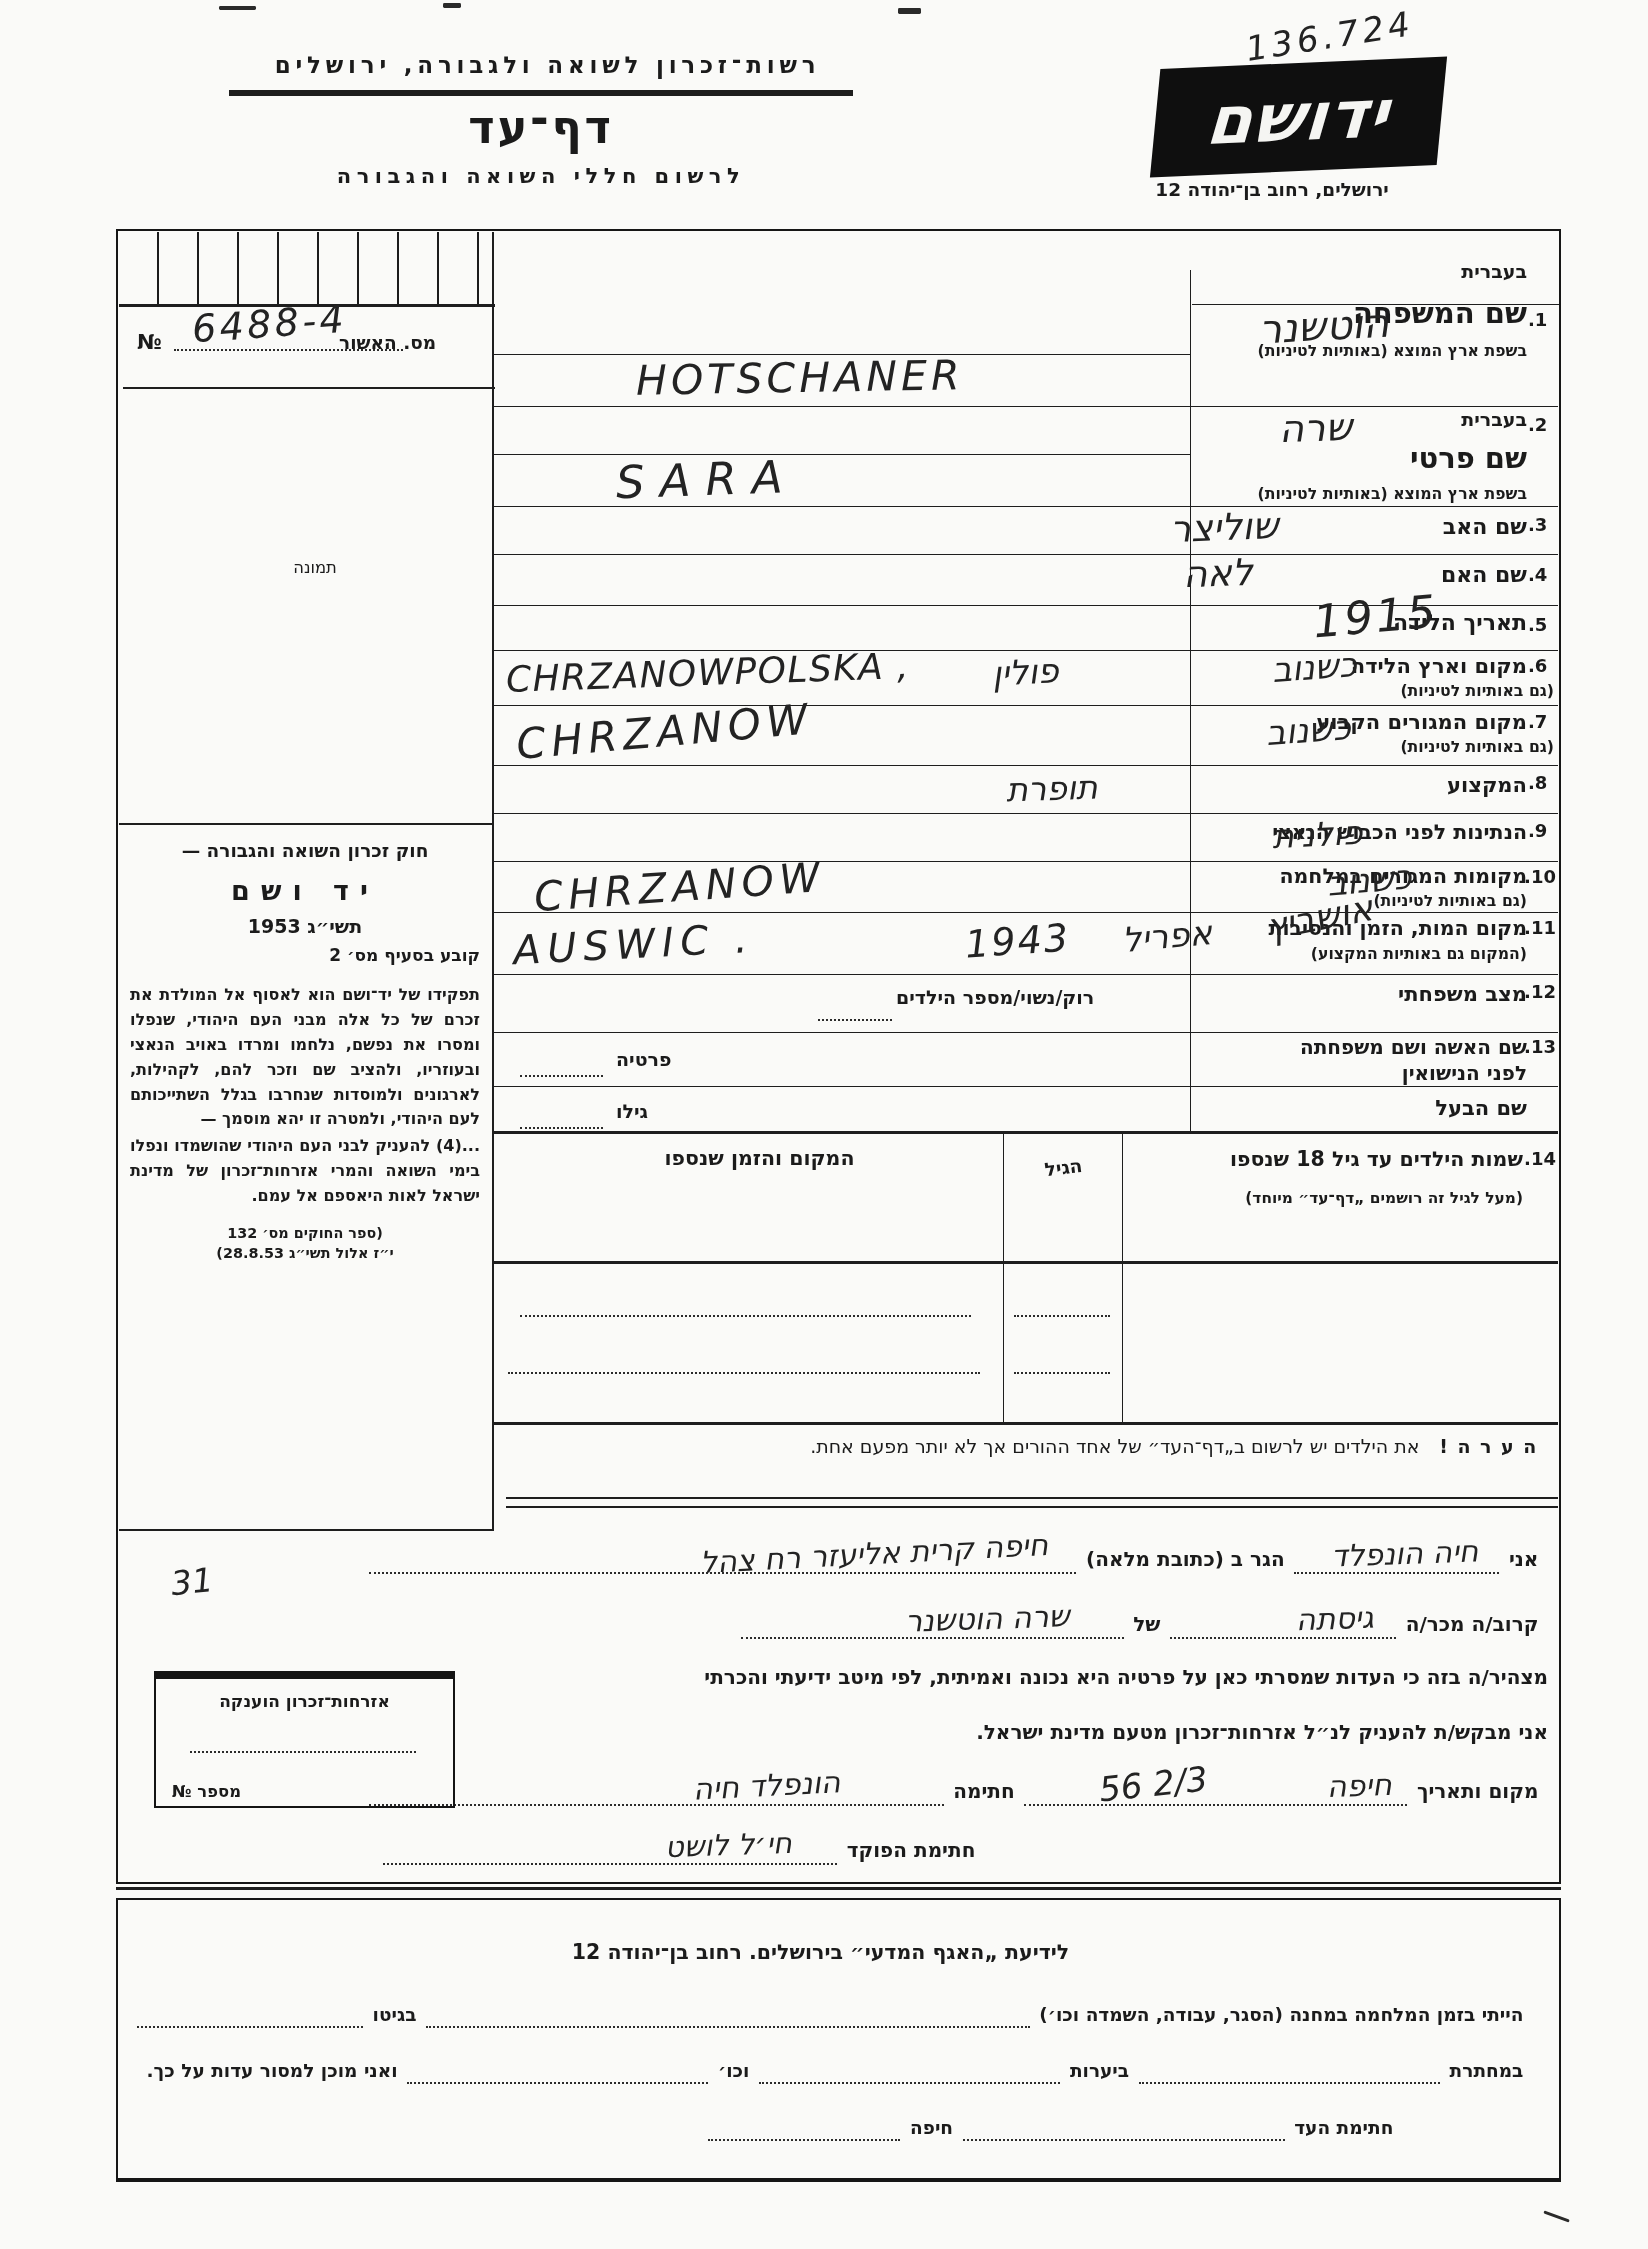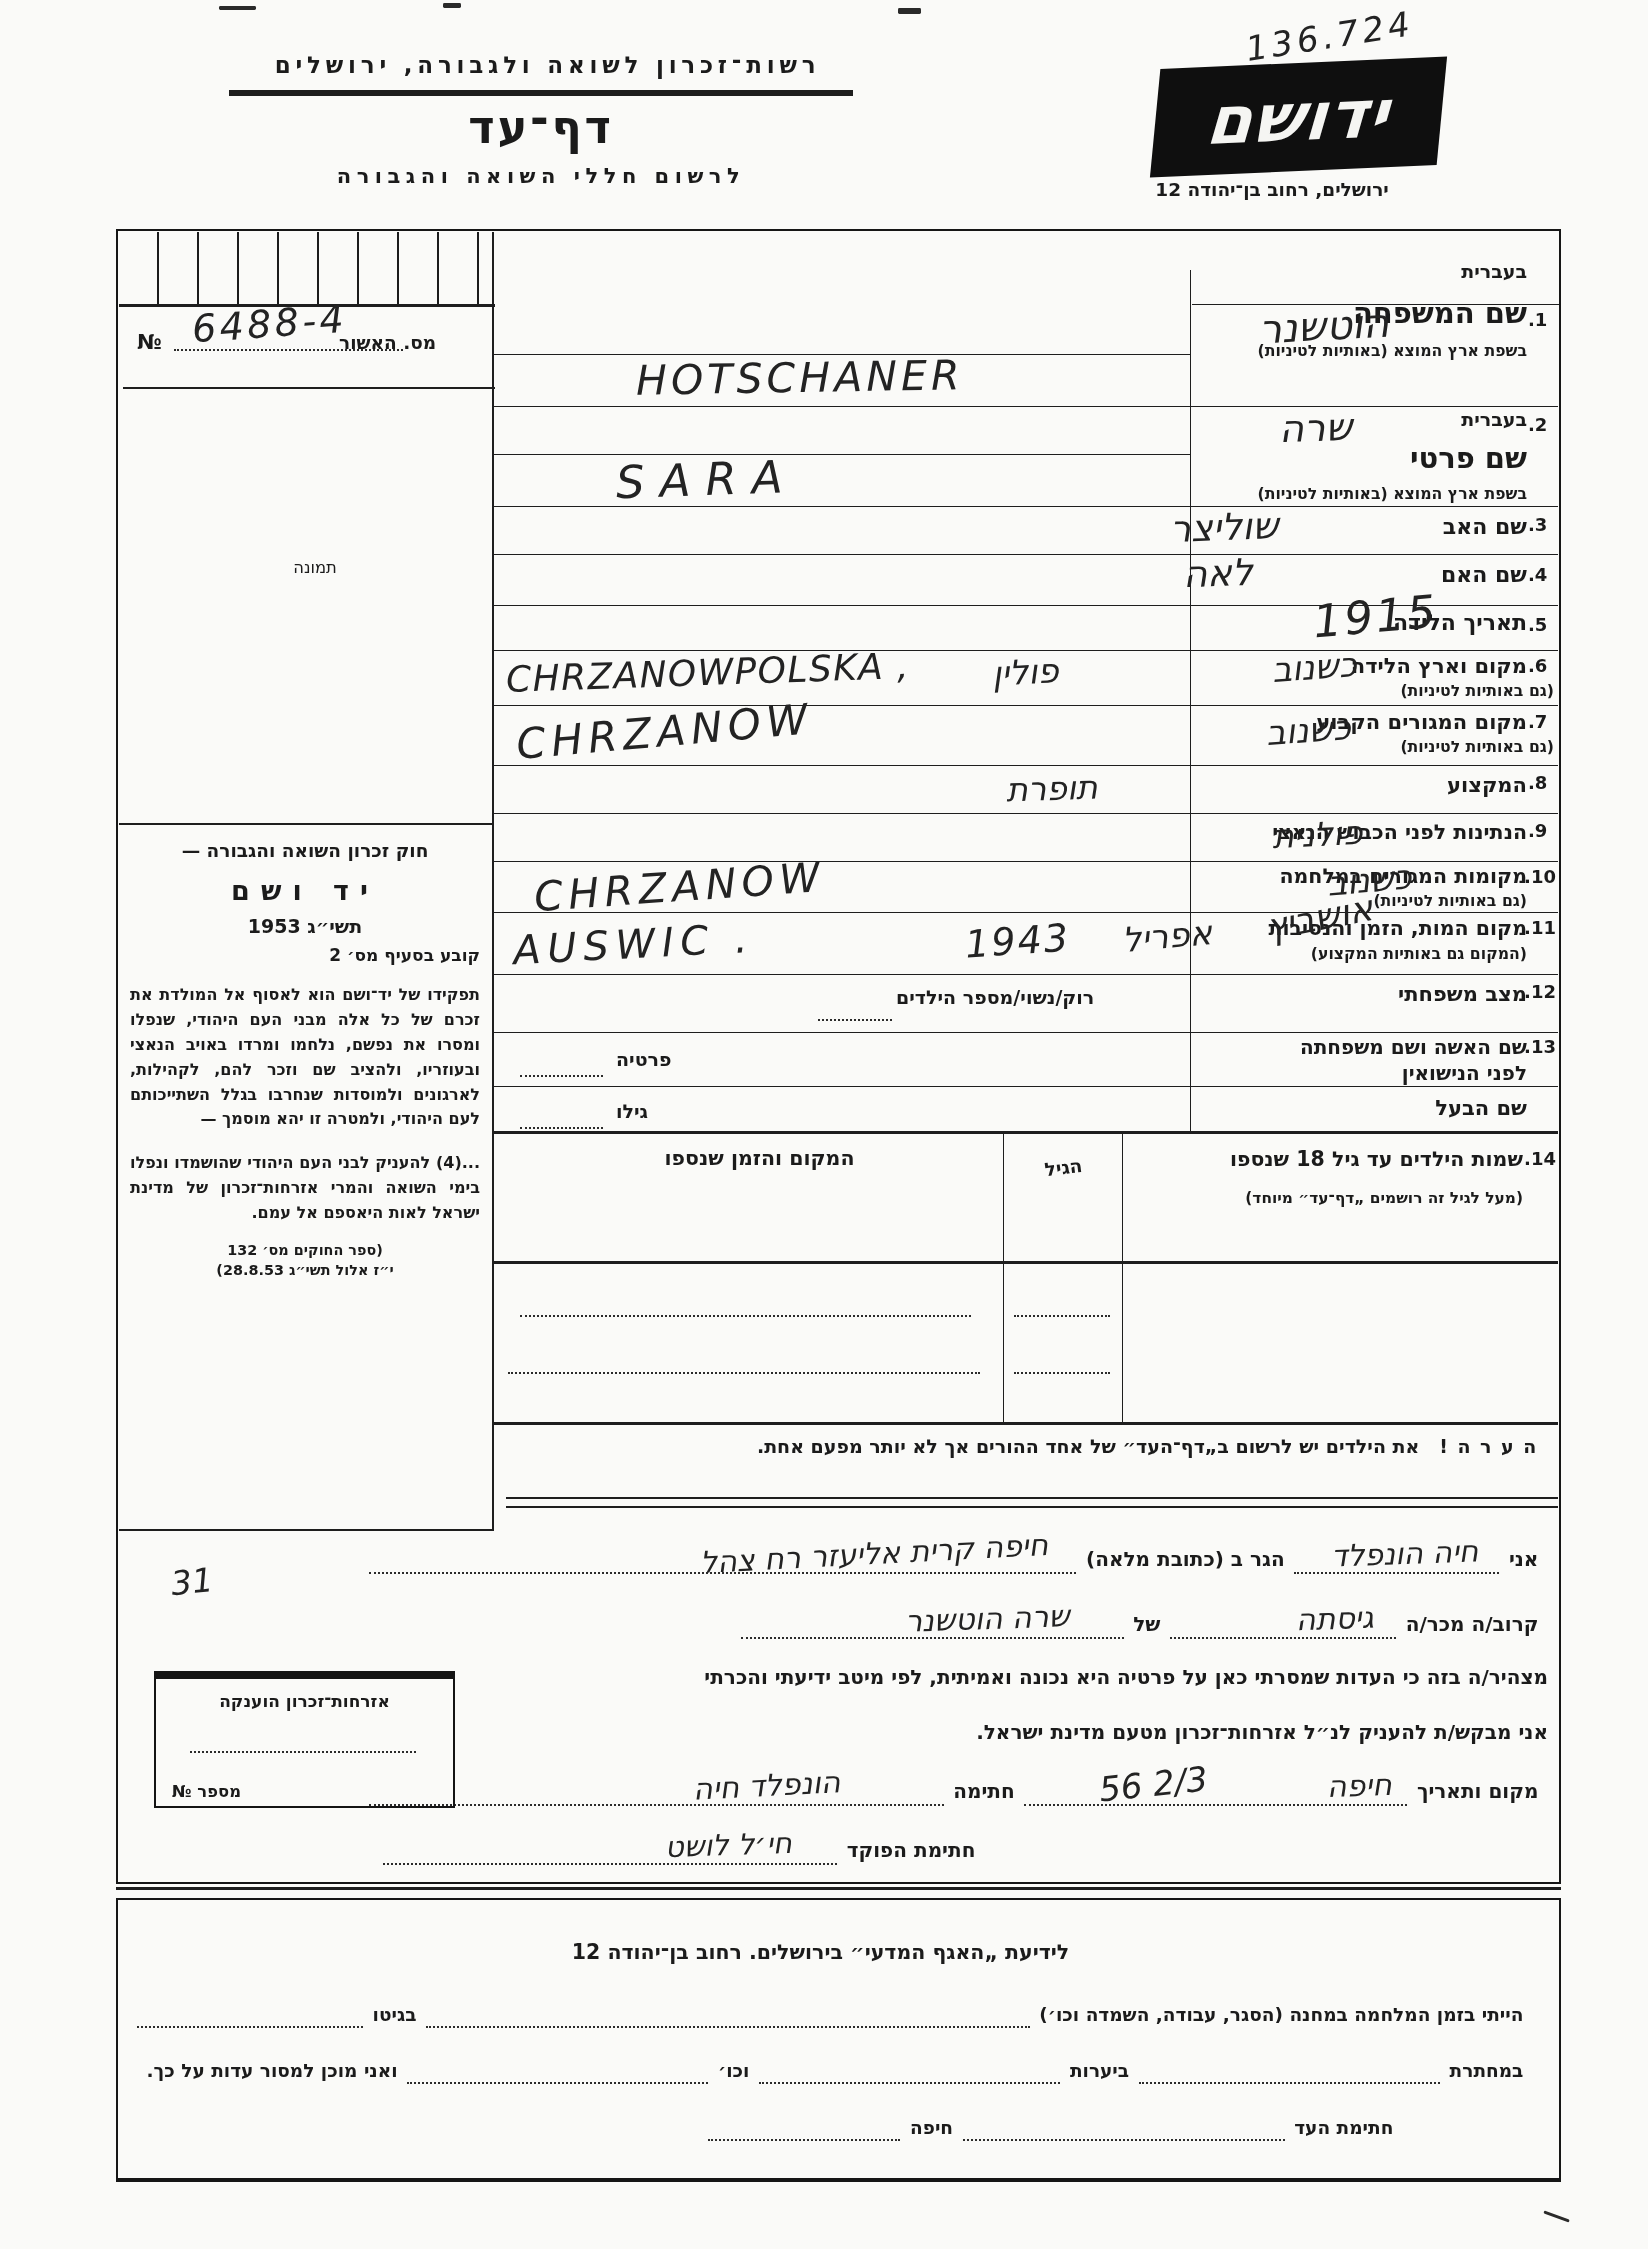--- a/index.html
+++ b/index.html
@@ -57,21 +57,21 @@
   <div class="rule" style="left:492px;top:232px;width:2.1px;height:1298px;"></div>
   <div class="abs rtl" style="left:274px;top:558px;width:82px;text-align:center;font-size:16.4px;">תמונה</div>
 
   <div class="rule" style="left:119px;top:823px;width:375px;height:2.1px;"></div>
   <div class="abs rtl" style="left:130px;top:840px;width:350px;">
     <div style="text-align:center;font-size:18.5px;font-weight:bold;margin-bottom:13.7px;">חוק זכרון השואה והגבורה —</div>
     <div style="text-align:center;font-size:27px;font-weight:bold;letter-spacing:11px;margin-bottom:9.6px;">יד ושם</div>
     <div style="text-align:center;font-size:19px;font-weight:bold;margin-bottom:8.2px;">תשי״ג 1953</div>
     <div style="text-align:right;font-size:17px;font-weight:bold;margin-bottom:18px;">קובע בסעיף מס׳ 2</div>
     <div class="lawtxt">תפקידו של יד־ושם הוא לאסוף אל המולדת את זכרם של כל אלה מבני העם היהודי, שנפלו ומסרו את נפשם, נלחמו ומרדו באויב הנאצי ובעוזריו, ולהציב שם וזכר להם, לקהילות, לארגונים ולמוסדות שנחרבו בגלל השתייכותם לעם היהודי, ולמטרה זו יהא מוסמך —</div>
-    <div class="lawtxt" style="margin-top:19px;">...(4) להעניק לבני העם היהודי שהושמדו ונפלו בימי השואה והמרי אזרחות־זכרון של מדינת ישראל לאות היאספם אל עמם.</div>
+    <div class="lawtxt" style="margin-top:2px;">...(4) להעניק לבני העם היהודי שהושמדו ונפלו בימי השואה והמרי אזרחות־זכרון של מדינת ישראל לאות היאספם אל עמם.</div>
     <div style="text-align:center;font-size:14.4px;font-weight:bold;margin-top:16.4px;">(ספר החוקים מס׳ 132</div>
     <div style="text-align:center;font-size:14.4px;font-weight:bold;margin-top:4.1px;">י״ז אלול תשי״ג 28.8.53)</div>
   </div>
   <div class="rule" style="left:119px;top:1529px;width:375px;height:2.1px;"></div>
 
   <div class="rule" style="left:1192px;top:304px;width:367px;height:1.4px;"></div>
   <div class="rule" style="left:1190px;top:270px;width:1.4px;height:861px;"></div>
   <div class="rule" style="left:494px;top:354px;width:696px;height:1.4px;"></div>
   <div class="rule" style="left:494px;top:454px;width:696px;height:1.4px;"></div>
   <div class="rule" style="left:494px;top:406px;width:1064px;height:1.4px;"></div>
@@ -164,21 +164,21 @@
   <div class="abs prt" style="left:1006px;top:1157px;width:115px;text-align:center;font-size:18.5px;transform:rotate(-7deg);">הגיל</div>
   <div class="rule" style="left:494px;top:1261px;width:1064px;height:2.7px;"></div>
   <div class="dotl" style="left:520px;top:1315px;width:451px;"></div>
   <div class="dotl" style="left:1014px;top:1315px;width:96px;"></div>
   <div class="dotl" style="left:508px;top:1372px;width:472px;"></div>
   <div class="dotl" style="left:1014px;top:1372px;width:96px;"></div>
   <div class="rule" style="left:494px;top:1422px;width:1064px;height:2.7px;"></div>
 
   <div class="abs rtl" style="left:506px;top:1435px;width:1040px;font-size:19px;">
     <span style="font-weight:800;letter-spacing:9.6px;padding-left:13.7px;">הערה!</span>
-    <span style="font-weight:700;">את הילדים יש לרשום ב„דף־העד״ של אחד ההורים אך לא יותר מפעם אחת.</span>
+    <span style="font-weight:400;">את הילדים יש לרשום ב„דף־העד״ של אחד ההורים אך לא יותר מפעם אחת.</span>
   </div>
   <div class="rule" style="left:506px;top:1497px;width:1052px;height:2.1px;"></div>
   <div class="rule" style="left:506px;top:1506px;width:1052px;height:2.1px;"></div>
 
   <div class="dline" style="left:369px;top:1541px;width:1179px;">
     <span class="t">אני</span>
     <span class="dotfill" style="width:205px;">
         <span class="hw" style="transform:rotate(-2deg);">חיה הונפלד</span>
       </span>
     <span class="t">הגר ב (כתובת מלאה)</span>

